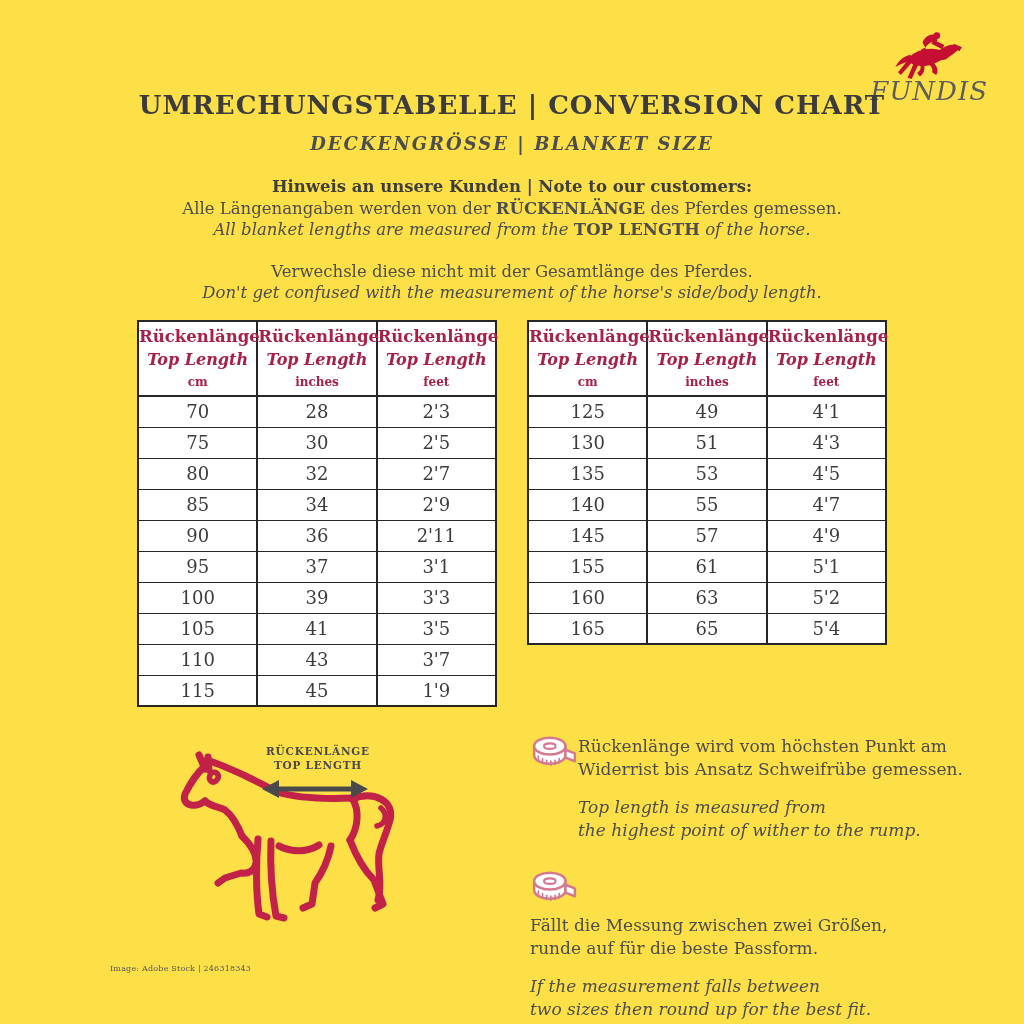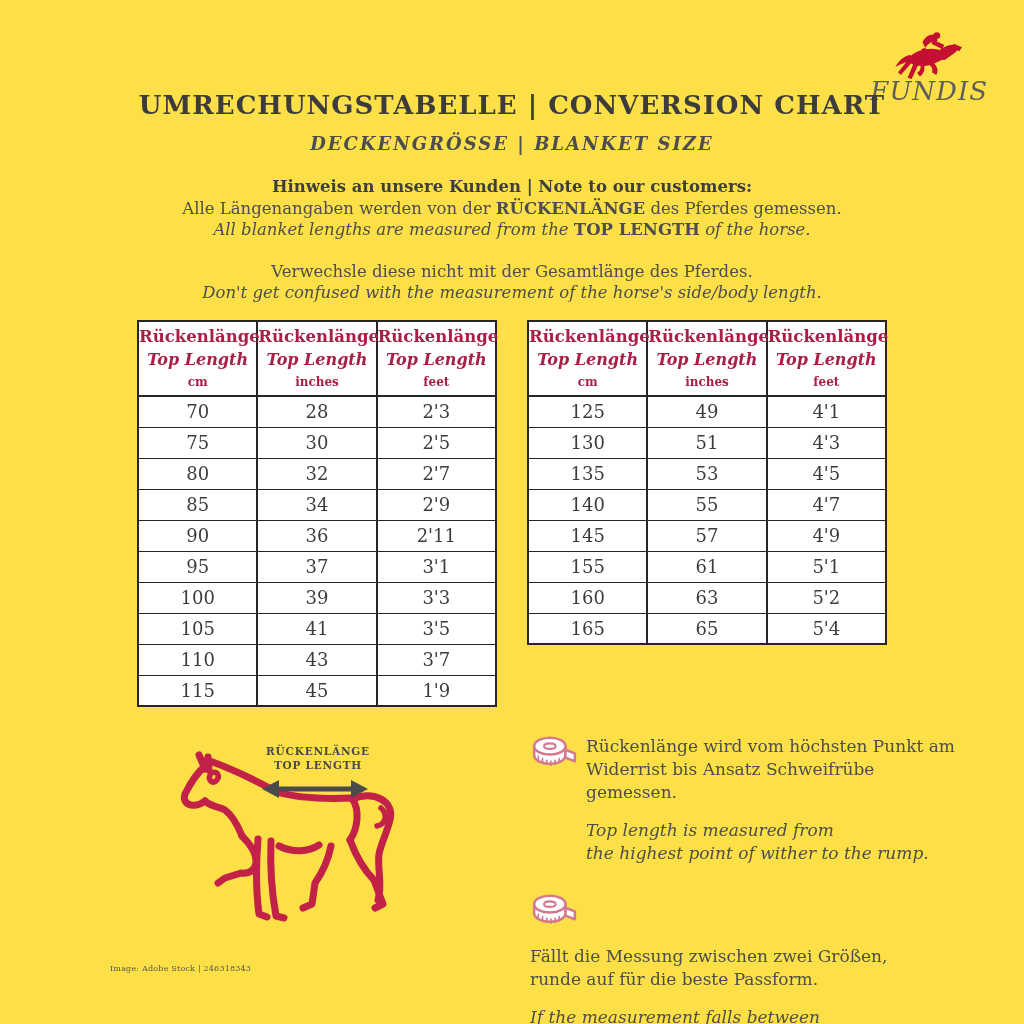--- a/index.html
+++ b/index.html
@@ -74,21 +74,21 @@
   .horse-fig{position:absolute;left:155px;top:742px;width:280px;height:205px;}
   .horse-fig svg{position:absolute;left:0;top:0;width:280px;height:205px;}
   .measure-label{
     position:absolute;left:103px;top:2px;width:120px;text-align:center;
     font-size:10.5px;font-weight:bold;letter-spacing:0.8px;line-height:14px;
     color:var(--label-gray);
   }
 
   
   .tips{position:absolute;left:530px;top:735px;width:440px;}
-  .tip{display:flex;gap:8px;}
+  .tip{display:flex;}
   .tip + .tip{margin-top:24px;flex-direction:column;}
   .tip-icon{flex:0 0 48px;width:48px;height:40px;}
   .tip-de{font-size:17px;line-height:23px;color:var(--text-gray);white-space:pre-line;}
   .tip-en{font-size:17px;line-height:23px;color:var(--text-gray);font-style:italic;margin-top:15px;white-space:pre-line;}
 
   
   .credit{
     position:absolute;left:110px;top:964px;font-size:8px;color:#565656;letter-spacing:0.2px;
     font-family:"DejaVu Serif","Liberation Serif",serif;
   }

